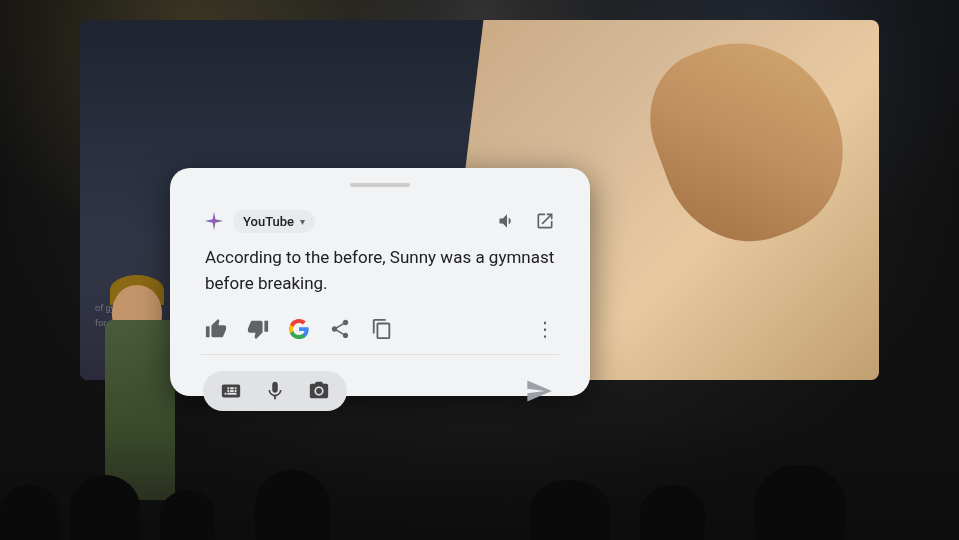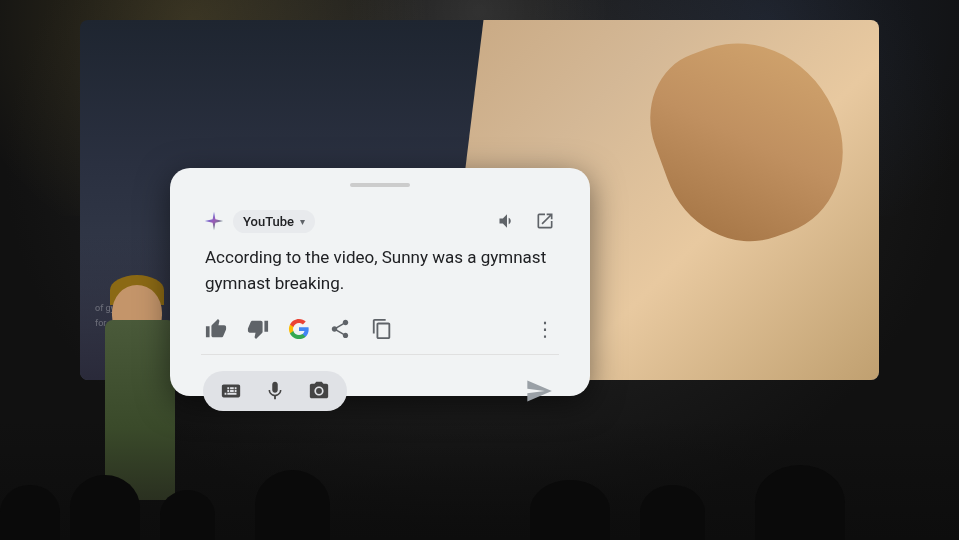--- a/index.html
+++ b/index.html
@@ -396,21 +396,21 @@
 
       <div class="icon-btn">
         <svg width="20" height="20" viewBox="0 0 24 24" fill="#5f6368">
           <path d="M19 19H5V5h7V3H5a2 2 0 00-2 2v14a2 2 0 002 2h14a2 2 0 002-2v-7h-2v7zM14 3v2h3.59l-9.83 9.83 1.41 1.41L19 6.41V10h2V3h-7z"></path>
         </svg>
       </div>
     </div>
   </div>
 
   <div class="card-content">
-    <p class="response-text">According to the video, Sunny was a gymnast gymnast breaking.</p>
+    <p class="response-text">According to the before, Sunny was a gymnast before breaking.</p>
   </div>
 
   <div class="card-actions">
     <div class="action-icons-left">
 
       <div class="action-icon">
         <svg width="22" height="22" viewBox="0 0 24 24" fill="#5f6368">
           <path d="M1 21h4V9H1v12zm22-11c0-1.1-.9-2-2-2h-6.31l.95-4.57.03-.32c0-.41-.17-.79-.44-1.06L14.17 1 7.59 7.59C7.22 7.95 7 8.45 7 9v10c0 1.1.9 2 2 2h9c.83 0 1.54-.5 1.84-1.22l3.02-7.05c.09-.23.14-.47.14-.73v-2z"></path>
         </svg>
       </div>

